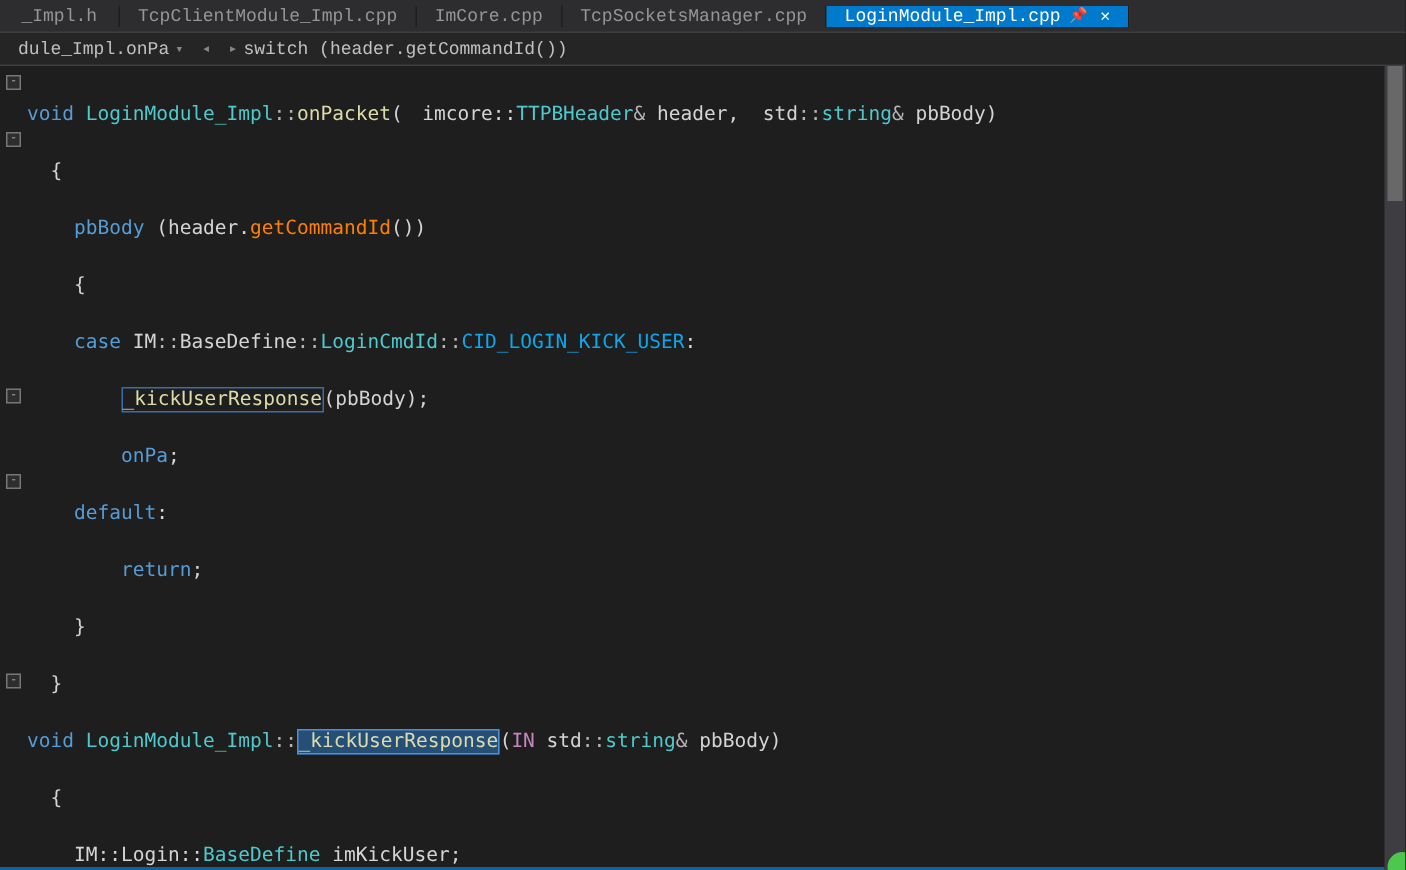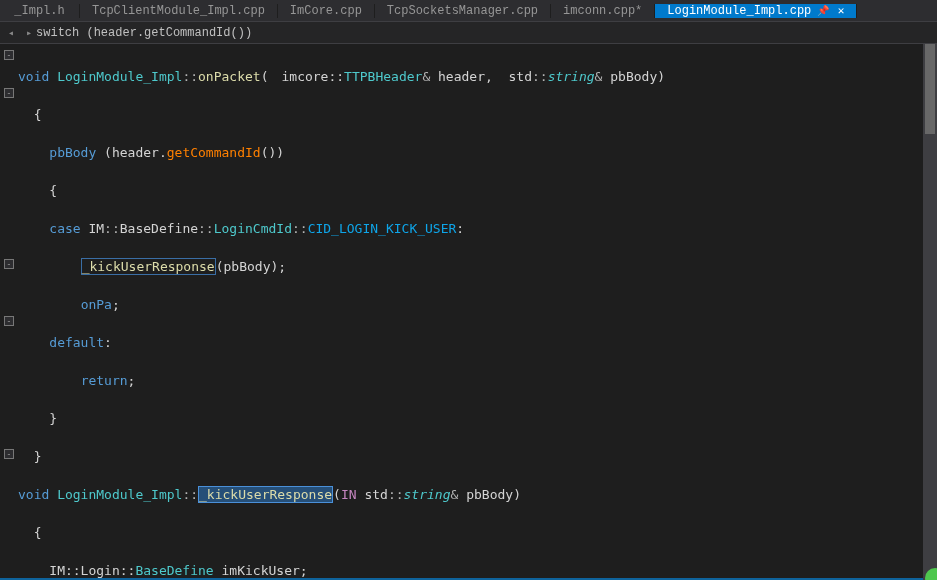--- a/index.html
+++ b/index.html
@@ -131,21 +131,21 @@
   border-radius: 50%;
   transform: translate(40%, 40%);
 }
 
 .c-kw { color: #569cd6; }
 .c-type2 { color: #4ec9cc; }
 .c-func { color: #dcdcaa; }
 .c-mac { color: #c586c0; }
 .c-ns { color: #d4d4d4; margin-left: 13px; }
 .c-op { color: #b4b4b4; }
-.c-ital { font-style: italic; }
+.c-ital { }
 .c-const { color: #0ea5e9; }
 .c-method { color: #ff8000; }
 
 .hl-box {
   border: 1px solid #3a6ea5;
 }
 .hl-sel {
   background: #264f78;
   border: 1px solid #4a90d9;
 }
@@ -167,31 +167,32 @@
     </div>
   <div class="tab">
       <span>TcpClientModule_Impl.cpp</span>
     </div>
   <div class="tab">
       <span>ImCore.cpp</span>
     </div>
   <div class="tab">
       <span>TcpSocketsManager.cpp</span>
     </div>
-  <div class="tab">
-      <span>imconn.cpp*</span>
-    </div>
   <div class="tab active">
     <span>LoginModule_Impl.cpp</span>
     <span class="pin-icon">📌</span>
     <span class="close-btn">✕</span>
   </div>
 </div>
 
 <div class="nav-bar">
+  <div class="nav-item">
+    <span>dule_Impl.onPa</span>
+      <span class="nav-dropdown">▾</span>
+  </div>
   <div class="nav-item" style="padding:0 4px;">
     <span class="arrow-icon">◂</span>
   </div>
   <div class="nav-item" style="padding:0 4px;">
     <span class="arrow-icon">▸</span>
     <span>switch (header.getCommandId())</span>
   </div>
 </div>
 
 <div class="editor">

